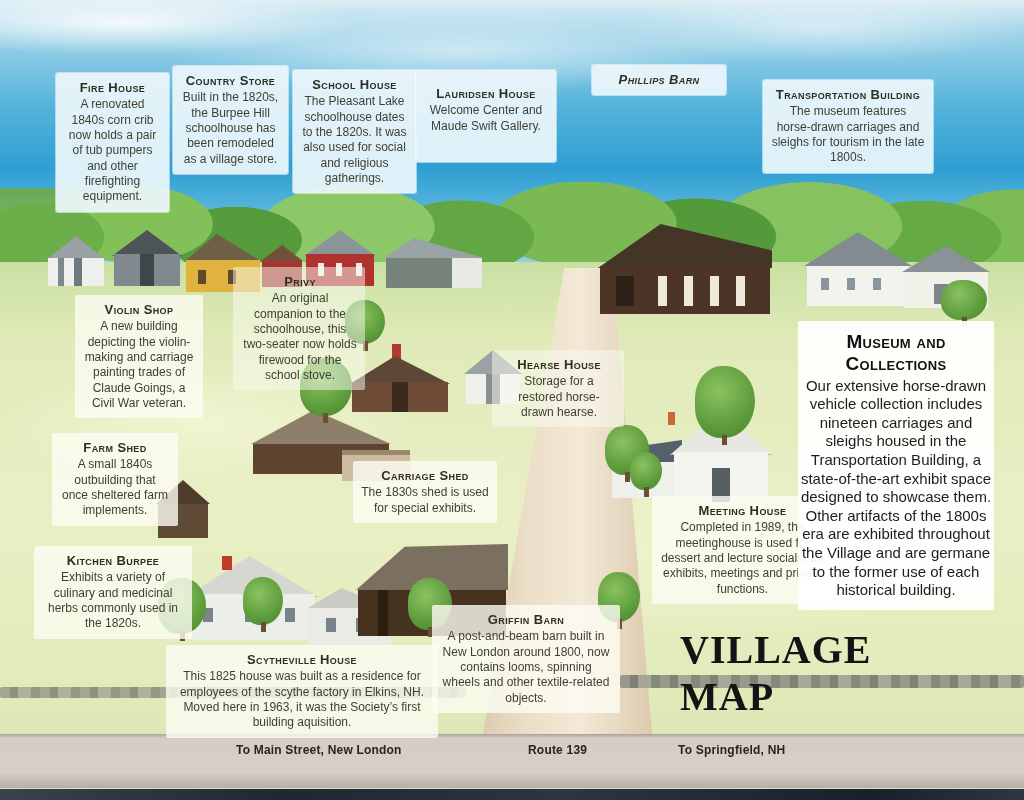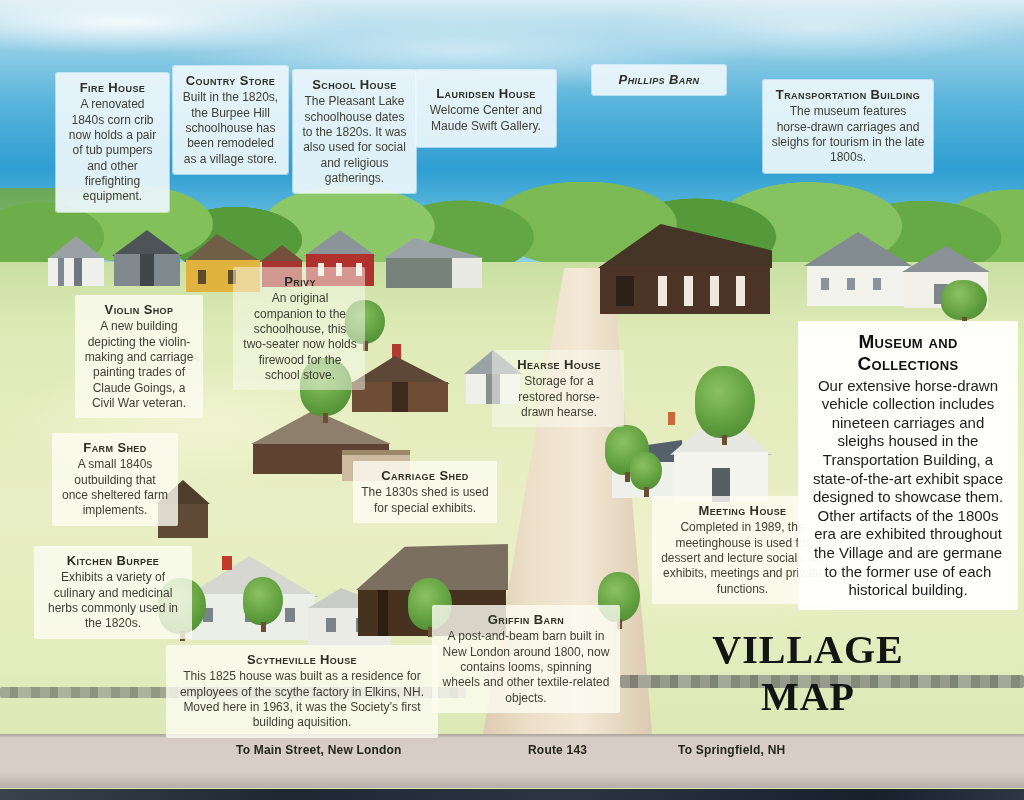--- a/index.html
+++ b/index.html
@@ -156,41 +156,41 @@
   .box .box-title{font-weight:700;font-variant:small-caps;letter-spacing:.4px;
      color:#2e2e23;font-size:13px;line-height:1.25;}
   .box .box-text{font-size:12px;line-height:1.28;margin-top:1px;}
   .sky-box{background:rgba(236,246,251,.93);box-shadow:0 0 0 1px rgba(255,255,255,.55);}
   .map-box{background:rgba(253,253,243,.8);}
   .faint-box{background:rgba(250,252,242,.5);padding-left:10px;}
 
   #box-fire{left:56px;top:73px;width:97px;}
   #box-country{left:173px;top:66px;width:99px;}
   #box-school{left:293px;top:70px;width:107px;}
-  #box-lauridsen{left:416px;top:70px;width:124px;padding-top:16px;padding-bottom:13px;}
+  #box-lauridsen{left:416px;top:70px;width:124px;padding-top:16px;padding-bottom:28px;}
   #box-phillips{left:592px;top:65px;width:118px;font-style:italic;}
   #box-transport{left:763px;top:80px;width:154px;}
   #box-violin{left:75px;top:295px;width:112px;}
   #box-privy{left:233px;top:267px;width:114px;}
   #box-hearse{left:492px;top:350px;width:114px;}
   #box-blacksmith{left:427px;top:404px;width:176px;}
   #box-carriage{left:353px;top:461px;width:128px;}
   #box-farmshed{left:52px;top:433px;width:110px;}
   #box-kitchen{left:34px;top:546px;width:142px;}
   #box-meeting{left:652px;top:496px;width:165px;}
   #box-griffin{left:432px;top:605px;width:172px;}
   #box-scythe{left:166px;top:645px;width:256px;}
 
   #box-museum{left:798px;top:321px;width:196px;background:rgba(255,255,255,.94);
-     padding:10px 12px;text-align:center;color:#1d1d1d;}
+     padding:10px 0;text-align:center;color:#1d1d1d;}
   #box-museum .museum-title{font-weight:700;font-variant:small-caps;font-size:19px;
      line-height:1.15;color:#111;letter-spacing:.3px;}
   #box-museum .museum-text{font-size:15px;line-height:1.24;margin-top:2px;}
 
-  #village-title{position:absolute;left:680px;top:626px;width:256px;text-align:center;
+  #village-title{position:absolute;left:680px;top:626px;width:256px;text-align:left;
      font-family:"Liberation Serif",serif;font-weight:700;font-size:40px;
      letter-spacing:1px;color:#141414;}
 
   .road-label{position:absolute;top:743px;font-weight:700;font-size:12px;color:#262619;
      letter-spacing:.2px;}
   #lbl-main{left:236px;}
   #lbl-route{left:528px;}
   #lbl-spring{left:678px;}
 </style>
 </head>
@@ -362,16 +362,16 @@
     <div class="box-text">This 1825 house was built as a residence for employees of the scythe factory in Elkins, NH. Moved here in 1963, it was the Society’s first building aquisition.</div>
   </div>
 
   <div id="box-museum" class="box">
     <div class="museum-title">Museum and Collections</div>
     <div class="museum-text">Our extensive horse-drawn vehicle collection includes nineteen carriages and sleighs housed in the Transportation Building, a state-of-the-art exhibit space designed to showcase them. Other artifacts of the 1800s era are exhibited throughout the Village and are germane to the former use of each historical building.</div>
   </div>
 
   <div id="village-title">VILLAGE MAP</div>
   <div class="road-label" id="lbl-main">To Main Street, New London</div>
-  <div class="road-label" id="lbl-route">Route 143</div>
+  <div class="road-label" id="lbl-route">Route 139</div>
   <div class="road-label" id="lbl-spring">To Springfield, NH</div>
 
 </div>
 
 </body></html>

